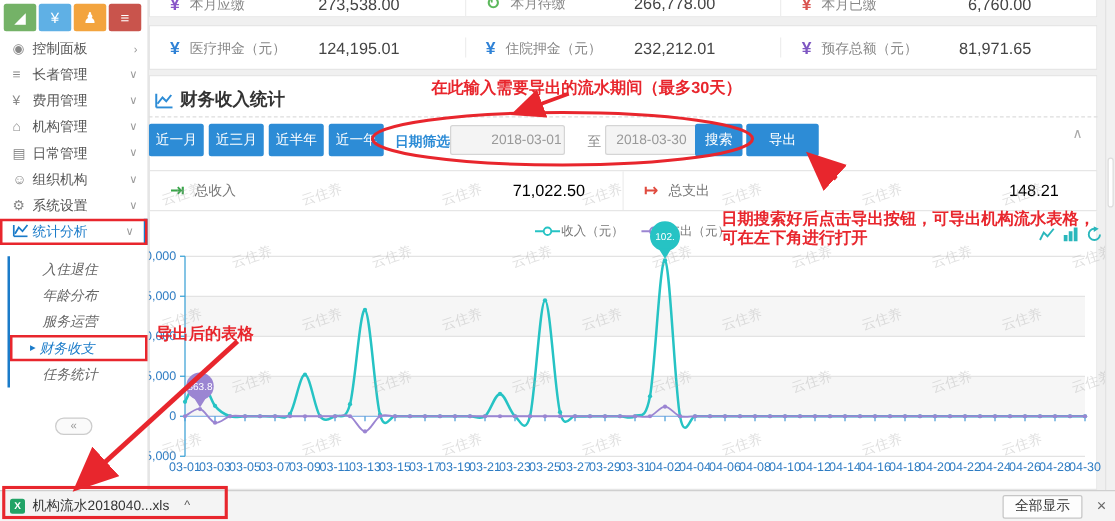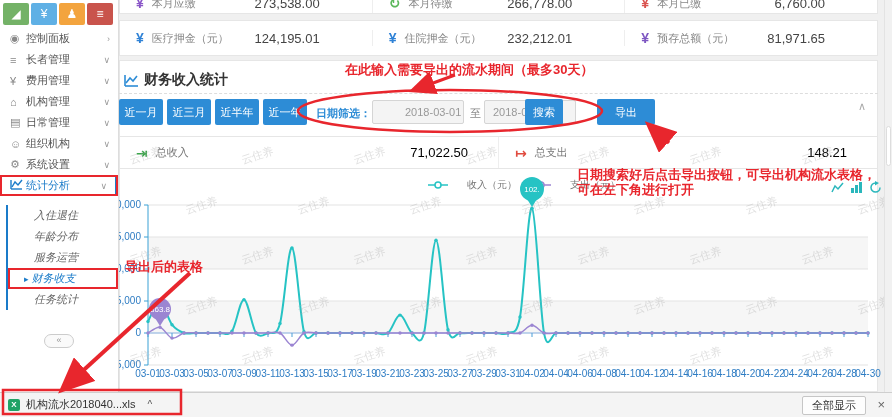--- a/index.html
+++ b/index.html
@@ -52,21 +52,21 @@
   #panel-collapse{position:absolute;left:858px;top:100px;color:#aaa;font-size:11px;z-index:2;cursor:pointer;}
   
   #totals{left:119px;top:136px;width:759px;height:33px;display:flex;align-items:center;z-index:2;}
   .totcell{flex:1;display:flex;align-items:center;padding:0 16px;height:100%;}
   .totcell+.totcell{border-left:1px solid #eee;}
   .totic{font-size:14px;font-weight:bold;margin-right:8px;}
   .totlabel{font-size:11px;color:#777;}
   .totval{margin-left:auto;font-size:13px;color:#000000;padding-right:14px;}
   
   #legend{position:absolute;left:428px;top:178px;display:flex;gap:14px;z-index:3;}
-  .litem{display:flex;align-items:center;gap:19px;font-size:10px;color:#777;cursor:pointer;}
+  .litem{display:flex;align-items:center;gap:1px;font-size:10px;color:#777;cursor:pointer;}
   #toolbox{position:absolute;left:831px;top:181px;display:flex;gap:6px;z-index:3;}
   .tbic{width:13px;height:13px;cursor:pointer;}
   
   .red-note{position:absolute;color:#e8262d;font-weight:bold;font-size:13px;z-index:11;white-space:nowrap;}
   
   .pin{position:absolute;border-radius:50%;color:#fff;display:flex;align-items:center;
        justify-content:center;font-size:8px;z-index:4;}
   .pin:after{content:"";position:absolute;left:50%;bottom:-6px;transform:translateX(-50%);
        border-left:5px solid transparent;border-right:5px solid transparent;border-top:8px solid currentColor;}
   
@@ -142,24 +142,24 @@
     </svg>
     <span>财务收入统计</span>
   </div>
   <div id="dash-div"></div>
 
   <div class="qbtn" style="left:119px">近一月</div>
   <div class="qbtn" style="left:167px">近三月</div>
   <div class="qbtn" style="left:215px">近半年</div>
   <div class="qbtn" style="left:263px">近一年</div>
   <span id="date-label">日期筛选：</span>
-  <input class="dinput" style="left: 372px; padding-left: 32px;" readonly="" value="2018-03-01">
+  <input class="dinput" style="left: 360px; padding-left: 32px;" readonly="" value="2018-03-01">
   <span id="to-sep">至</span>
   <input class="dinput" style="left: 484px;" readonly="" value="2018-03-30">
-  <div class="abtn" style="left:525px;width:38px">搜索</div>
+  <div class="abtn" style="left:556px;width:38px">搜索</div>
   <div class="abtn" style="left:597px;width:58px">导出EXCEL</div>
   <div id="panel-collapse">∧</div>
 
   <div class="card" id="totals">
     <div class="totcell">
       <span class="totic" style="color:#3aa54a">⇥</span>
       <span class="totlabel nowrap">总收入</span>
       <span class="totval">71,022.50</span>
     </div>
     <div class="totcell">

